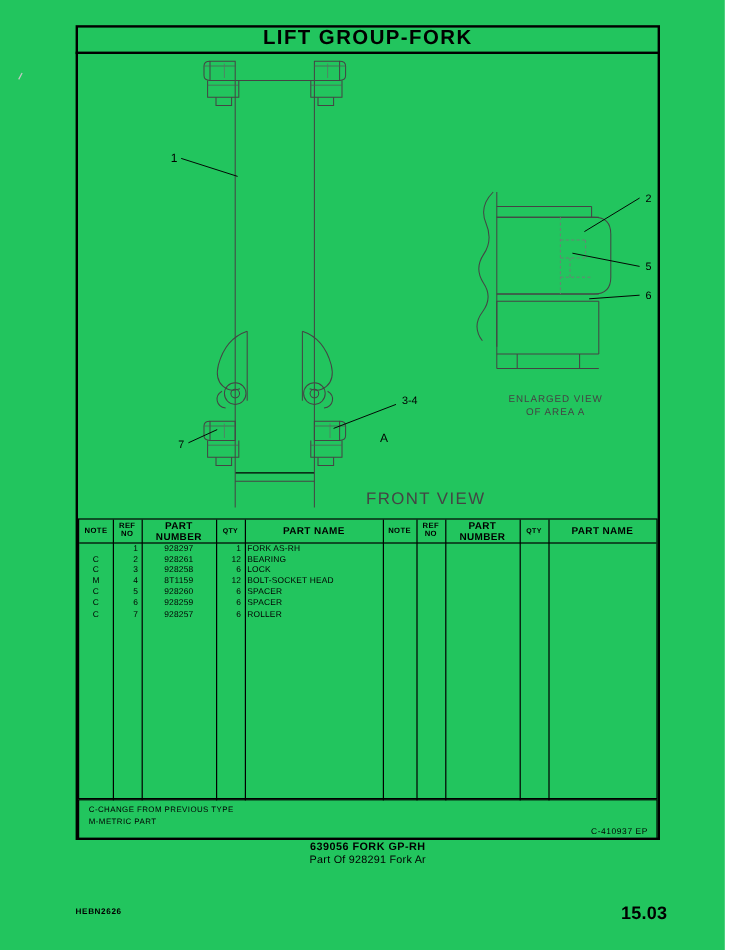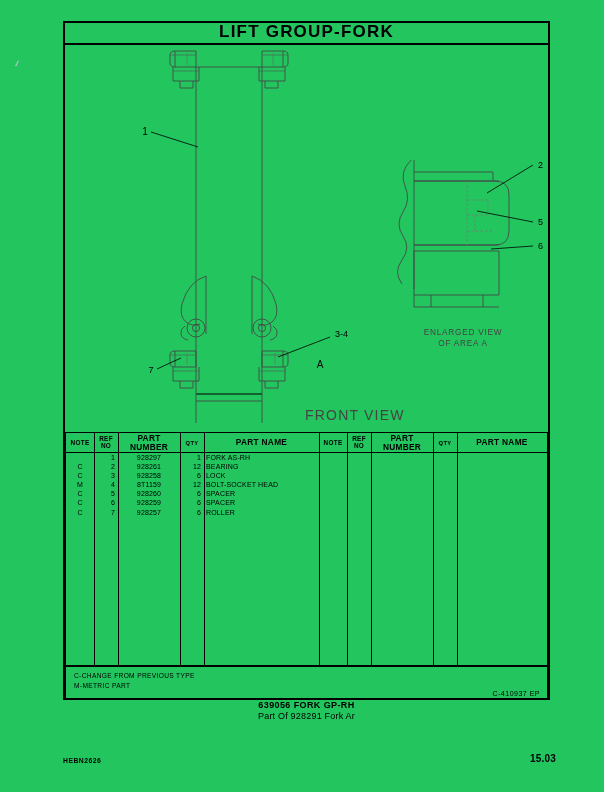--- a/index.html
+++ b/index.html
@@ -190,21 +190,21 @@
     left: 63px;
     top: 757px;
     font-size: 6.8px;
     font-weight: bold;
     letter-spacing: 0.5px;
   }
   .foot-right {
     position: absolute;
     right: 48px;
     top: 753px;
-    font-size: 10px;
+    font-size: 15px;
     font-weight: bold;
     letter-spacing: 0.2px;
   }
 
   .tick-mark {
     position: absolute;
     left: 14px;
     top: 63px;
     width: 6px;
     height: 0;

